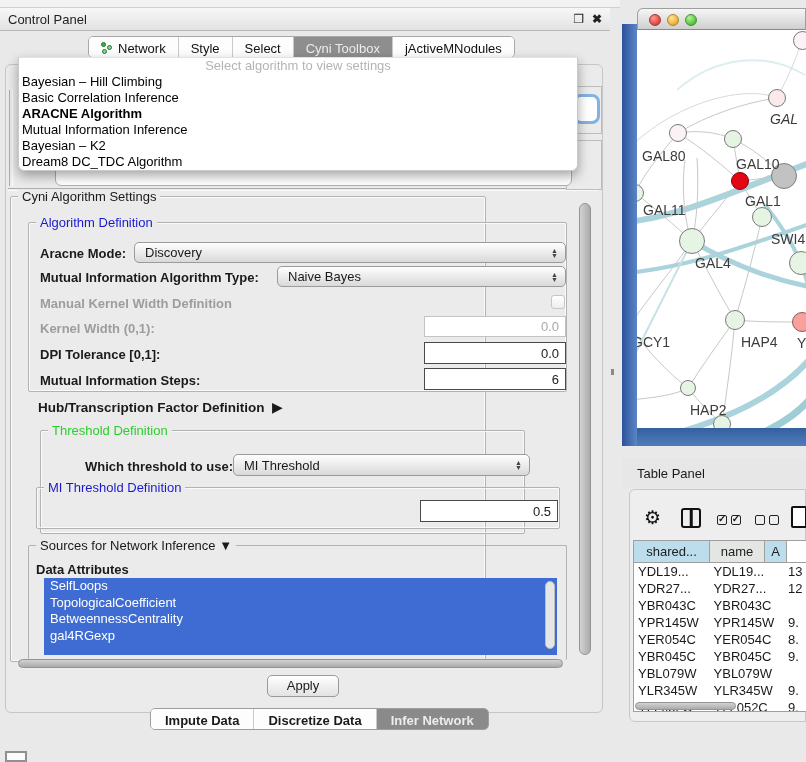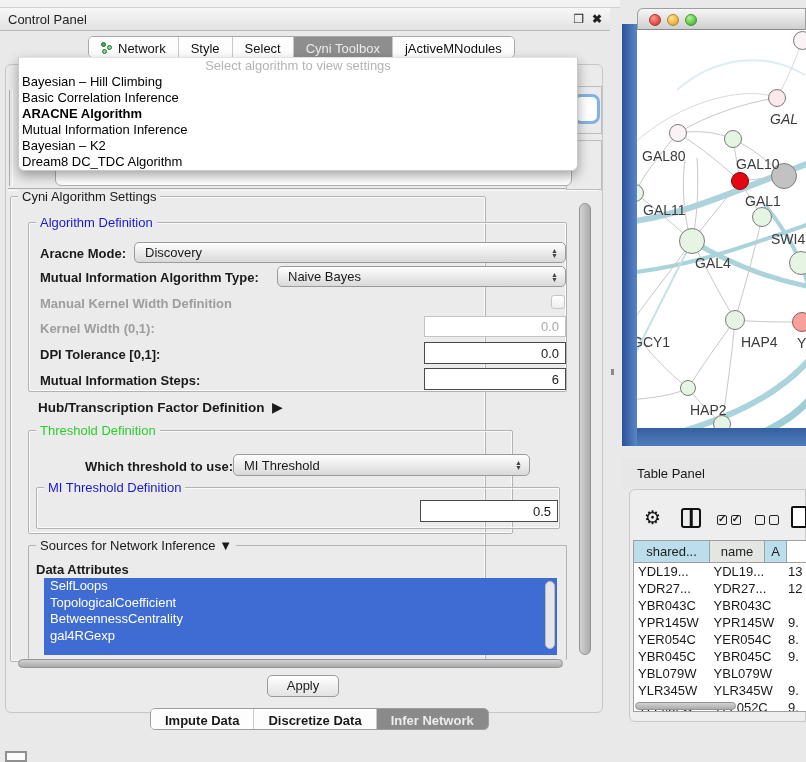--- a/index.html
+++ b/index.html
@@ -195,21 +195,21 @@
   <div class="lbl dis" style="left:40px; top:321px;">Kernel Width (0,1):</div>
   <div class="input disabled" style="left:424px; top:316px; width:142px; height:21px;">0.0</div>
   <div class="lbl bold" style="left:40px; top:347px;">DPI Tolerance [0,1]:</div>
   <div class="input strong" style="left:424px; top:342px; width:142px; height:22px;">0.0</div>
   <div class="lbl bold" style="left:40px; top:373px;">Mutual Information Steps:</div>
   <div class="input strong" style="left:424px; top:368px; width:142px; height:22px;">6</div>
 
   <div class="lbl bold" style="left:38px; top:400px; font-size:13.5px;">Hub/Transcription Factor Definition</div>
   <div class="lbl" style="left:272px; top:399px; font-size:14px;">▶</div>
 
-  <div class="group" style="left:28px; top:430px; width:485px; height:104px;">
+  <div class="group" style="left:40px; top:430px; width:485px; height:104px;">
     <span class="gtitle green">Threshold Definition</span>
   </div>
   <div class="lbl bold" style="left:85px; top:459px;">Which threshold to use:</div>
   <div class="combo" style="left:233px; top:454px; width:297px; height:22px;">
     <span>MI Threshold</span>
     <span class="arr">
         <span>▲</span>
         <span>▼</span>
       </span>
   </div>

